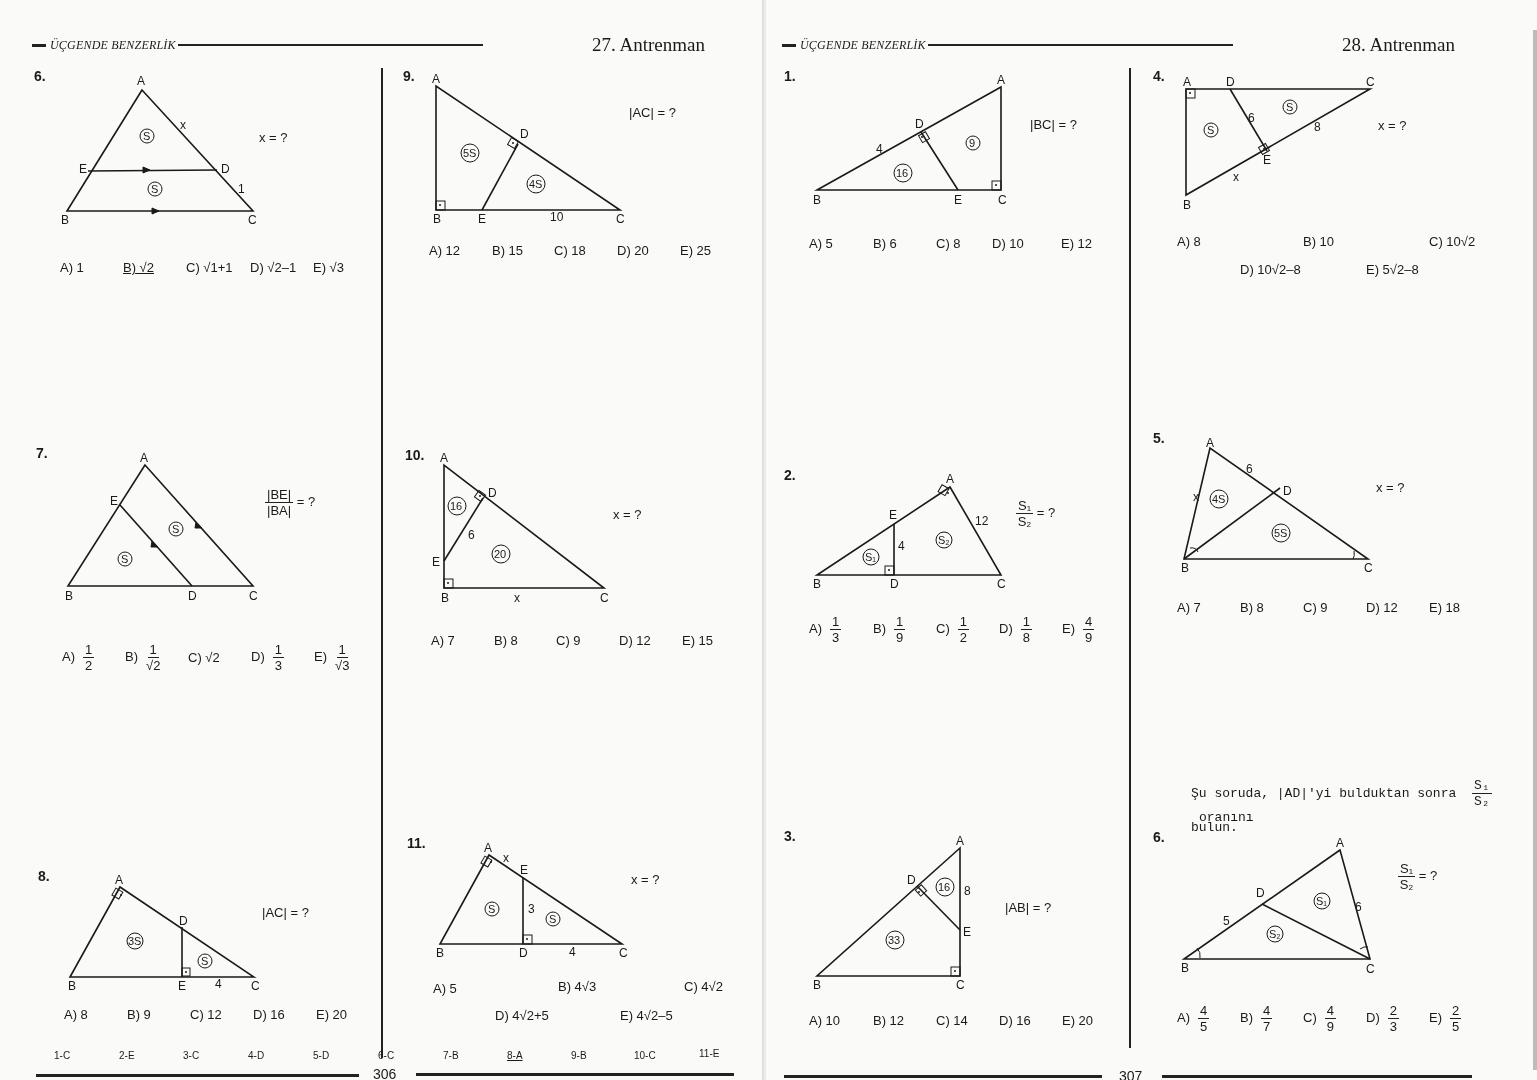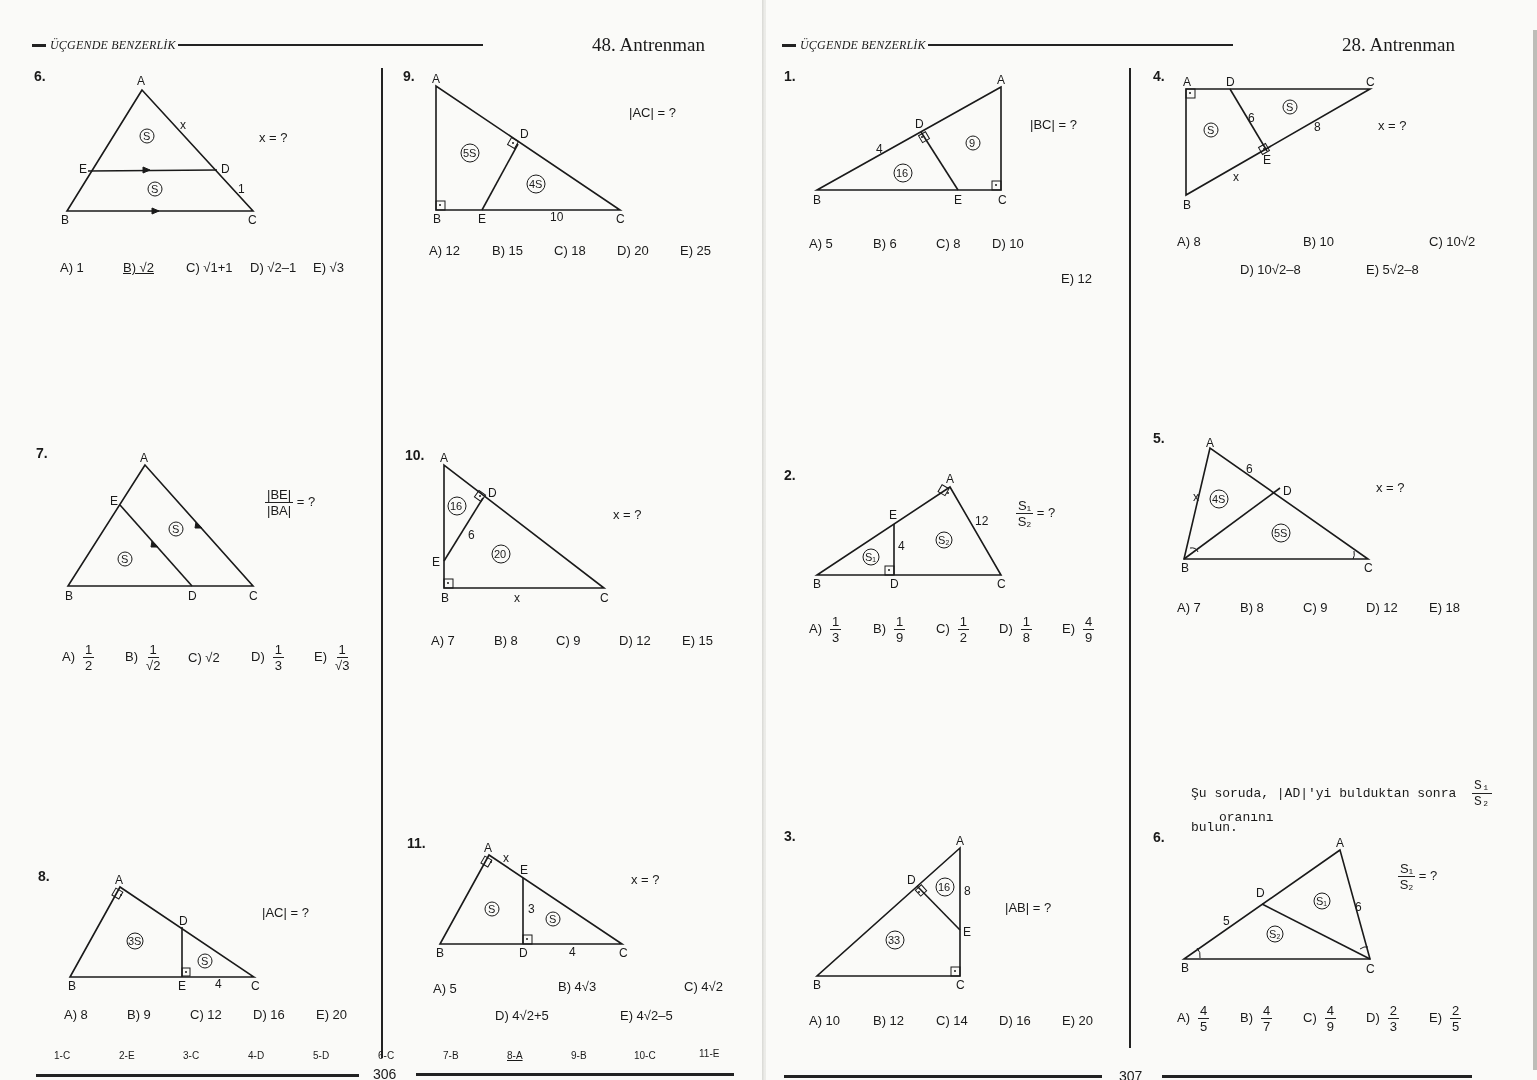--- a/index.html
+++ b/index.html
@@ -43,21 +43,21 @@
 <body>
 
 <div class="scan-top"></div>
 
 <div class="page left">
 
   <div class="hdr" style="left:32px;width:700px;">
     <div class="dash"></div>
     <span class="topic">ÜÇGENDE BENZERLİK</span>
     <div class="rule" style="width:305px;"></div>
-    <span class="num" style="left:560px;">48. Antrenman</span>
+    <span class="num" style="left:560px;">27. Antrenman</span>
   </div>
 
   <div class="vline" style="left:381px;top:68px;height:990px;"></div>
 
   <div class="qnum" style="left:34px;top:68px;">6.</div>
   <svg class="fig" style="left:55px;top:72px;" width="220" height="160">
     <polygon points="87,18 12,139 198,139"></polygon>
     <line x1="33" y1="99" x2="162" y2="98"></line>
     <polygon points="88,95 95,98 88,101" style="fill:#1a1a1a;stroke-width:1"></polygon>
     <polygon points="97,136 104,139 97,142" style="fill:#1a1a1a;stroke-width:1"></polygon>
@@ -276,21 +276,21 @@
     <circle cx="94" cy="101" r="9"></circle>
       <text class="ar" x="87" y="105">16</text>
     <circle cx="164" cy="71" r="7"></circle>
       <text class="ar" x="160" y="75">9</text>
   </svg>
   <div class="qtext" style="left:264px;top:117px;">|BC| = ?</div>
   <div class="opt" style="left:43px;top:236px;">A) 5</div>
   <div class="opt" style="left:107px;top:236px;">B) 6</div>
   <div class="opt" style="left:170px;top:236px;">C) 8</div>
   <div class="opt" style="left:226px;top:236px;">D) 10</div>
-  <div class="opt" style="left:295px;top:236px;margin-top:35px;">E) 12</div>
+  <div class="opt" style="left:295px;top:236px;">E) 12</div>
 
   <div class="qnum" style="left:18px;top:467px;">2.</div>
   <svg class="fig" style="left:43px;top:472px;" width="200" height="120">
     <polygon points="141,15 8,103 192,103"></polygon>
     <line x1="85" y1="52" x2="85" y2="103"></line>
     <rect class="ra" x="76" y="94" width="9" height="9"></rect>
       <circle class="dot" cx="80" cy="98" r="1"></circle>
     <rect class="ra" x="133" y="17" width="8" height="8" transform="rotate(30 141 15)"></rect>
       <circle class="dot" cx="139" cy="21" r="1"></circle>
     <text x="137" y="11">A</text>
@@ -410,21 +410,21 @@
   <div class="opt" style="left:537px;top:600px;">C) 9</div>
   <div class="opt" style="left:600px;top:600px;">D) 12</div>
   <div class="opt" style="left:663px;top:600px;">E) 18</div>
 
   <div class="note" style="left:425px;top:778px;width:302px;font-family:Liberation Mono, monospace;">
     <span>Şu soruda, |AD|'yi bulduktan sonra</span>
     <span class="frac">
         <span class="n">S₁</span>
         <span>S₂</span>
       </span>
-    <span style="margin-left:28px;">oranını</span><br>
+    <span style="margin-left:8px;">oranını</span><br>
     <span style="position:relative;top:-8px;">bulun.</span>
   </div>
 
   <div class="qnum" style="left:387px;top:829px;">6.</div>
   <svg class="fig" style="left:410px;top:835px;" width="200" height="140">
     <polygon points="164,15 8,124 194,124"></polygon>
     <line x1="86" y1="69" x2="194" y2="124"></line>
     <path d="M21,113 q4,4 3,10" stroke="#1a1a1a" fill="none" stroke-width="1"></path>
     <path d="M184,114 q4,-3 8,-2" stroke="#1a1a1a" fill="none" stroke-width="1"></path>
     <text x="160" y="12">A</text>

